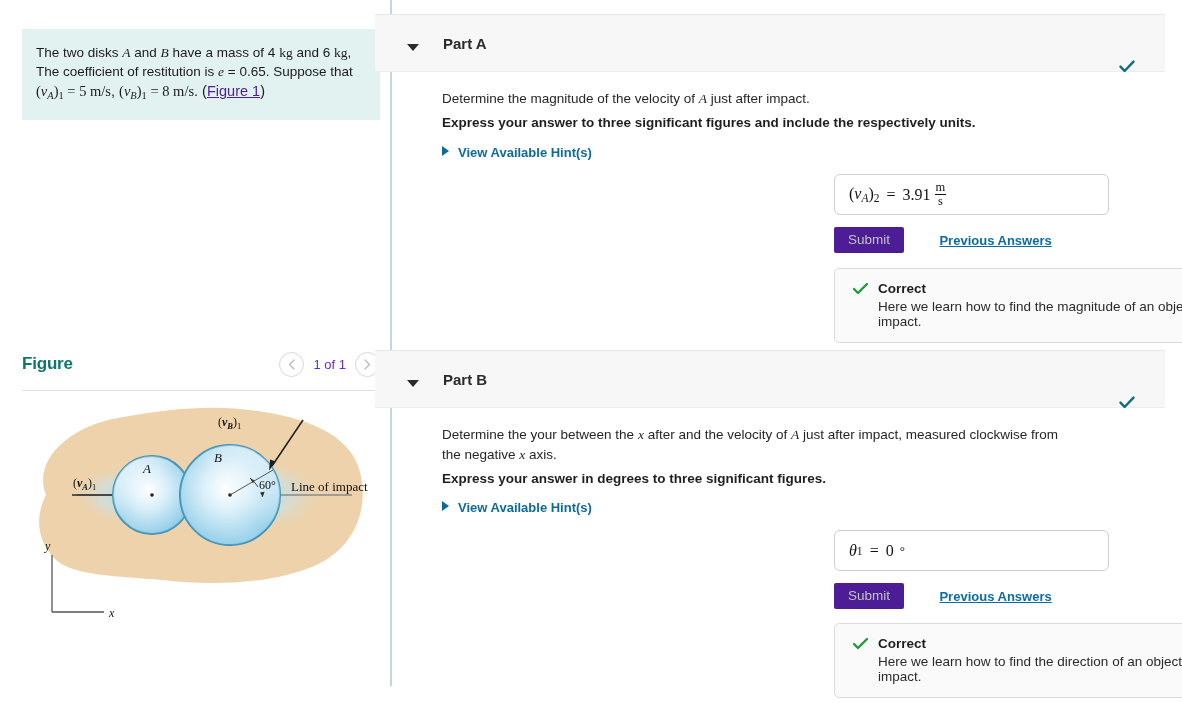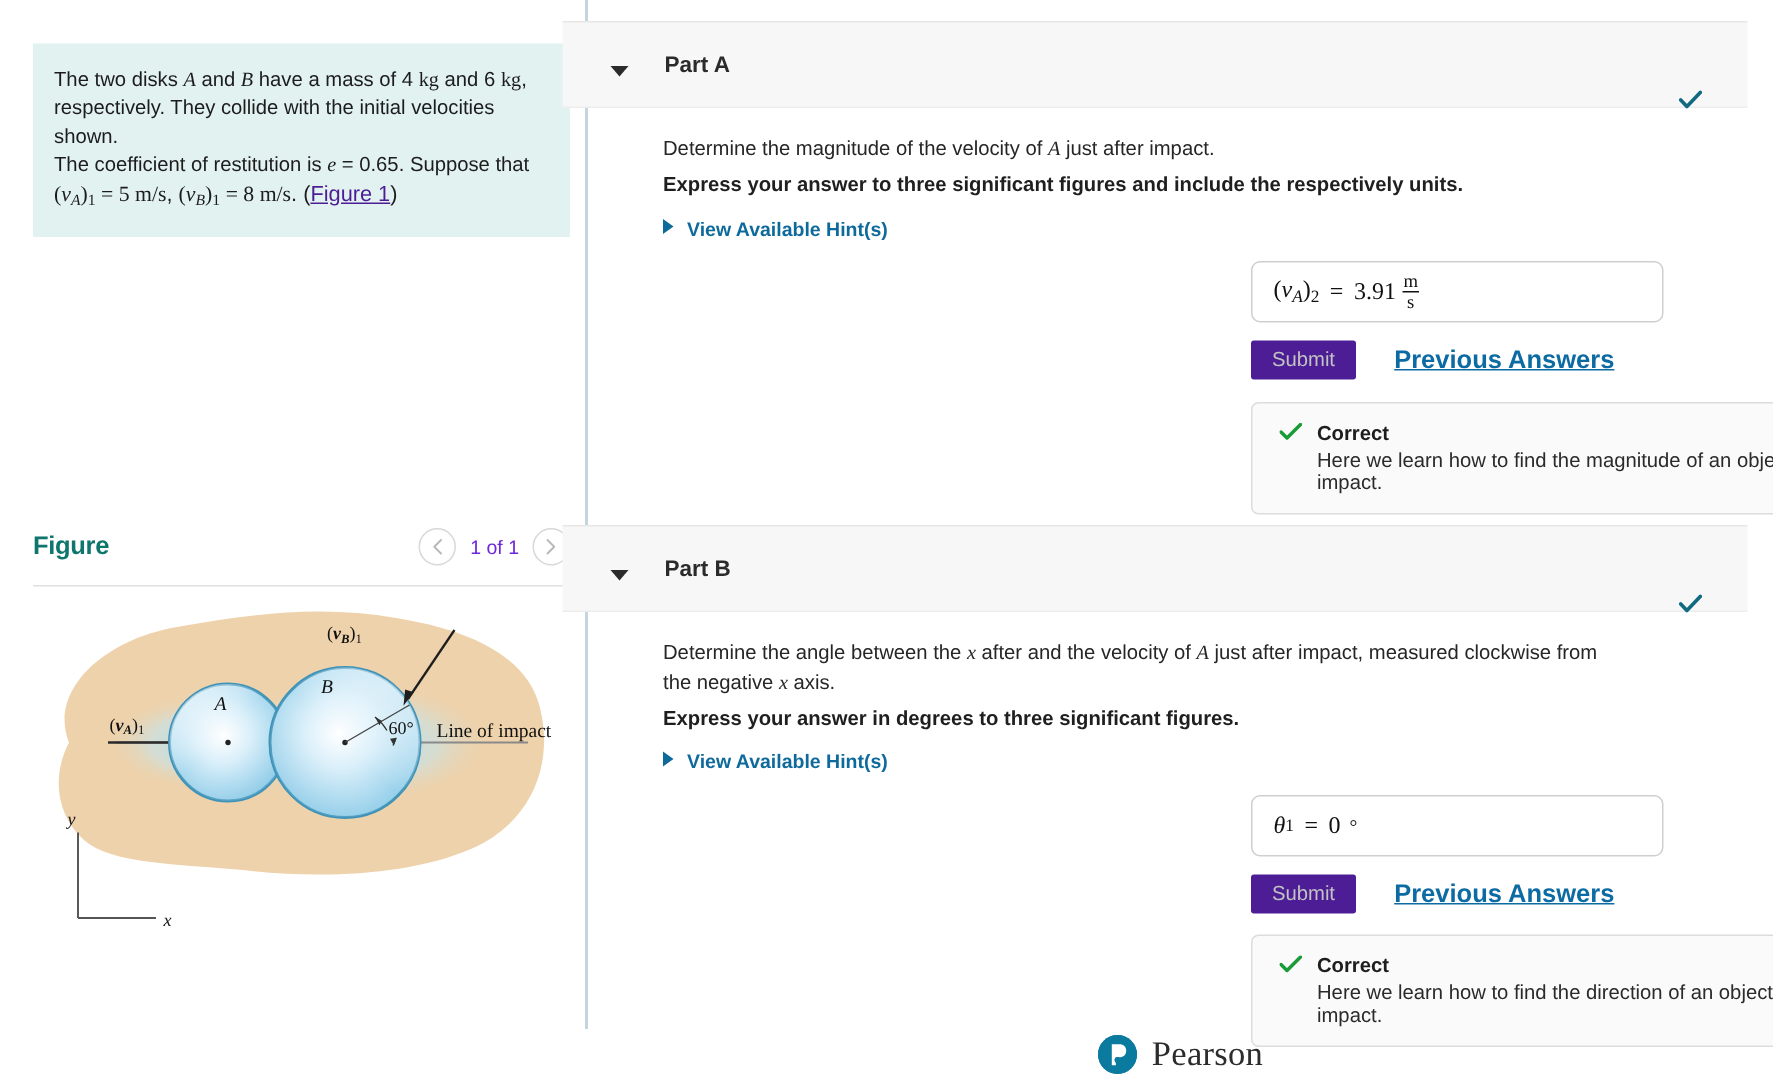--- a/index.html
+++ b/index.html
@@ -126,22 +126,22 @@
   .frac .den { display: block; padding: 0 1px;}
 
   .submit-row { position: absolute; left: 459px; }
   .submit-btn {
     display: inline-block; width: 70px; height: 26px; line-height: 26px;
     text-align: center; background: #4c1d95; color: #c2c2c2;
     font-size: 13.5px; border: none; border-radius: 2px; cursor: default;
     vertical-align: middle;
   }
   .prev-answers {
-    display: inline-block; margin-left: 21px;
-    color: #0d6ba3; font-size: 17px; font-weight: bold;
+    display: inline-block; margin-left: 31px;
+    color: #0d6ba3; font-size: 13px; font-weight: bold;
     text-decoration: underline; cursor: pointer; vertical-align: middle;
   }
 
   .correct-box {
     position: absolute; left: 459px;
     border: 1px solid #dcdcdc; border-radius: 5px; background: #fafafa;
     box-sizing: border-box; padding: 12px 16px 13px 16px;
   }
   .correct-check {
     position: absolute; left: 18px; top: 13px;
@@ -174,21 +174,20 @@
 <div class="page">
 
   <div class="divider"></div>
 
   <div class="left">
 
     <div class="problem-box">
       <span class="ln">
         <span>The two disks </span><span class="mi">A</span><span> and </span><span class="mi">B</span><span> have a mass of 4 </span><span class="mu">kg</span><span> and 6 </span><span class="mu">kg</span><span>,</span>
       </span>
-      <span class="ln">respectively. They collide with the initial velocities shown.</span>
       <span class="ln">
         <span>The coefficient of restitution is </span><span class="mi">e</span><span> = 0.65. Suppose that</span>
       </span>
       <span class="ln" style="font-size:14.5px;">
         <span class="mu">(</span><span class="mi">v</span><span class="sub">A</span><span class="mu">)</span><span class="subn">1</span><span class="mu"> = 5 </span><span class="mu">m/s</span><span>, </span><span class="mu">(</span><span class="mi">v</span><span class="sub">B</span><span class="mu">)</span><span class="subn">1</span><span class="mu"> = 8 </span><span class="mu">m/s</span><span>. (</span><span class="figlink">Figure 1</span><span>)</span>
       </span>
     </div>
 
     <div class="figure-header">
       <div class="figure-title">Figure</div>
@@ -332,21 +331,21 @@
       <div class="part-header">
         <div class="part-caret"></div>
         <div class="part-title">Part B</div>
         <div class="part-check">
           <svg width="16" height="13" viewBox="0 0 16 13" aria-hidden="true">
               <path d="M1.5 6.6 L5.6 11 L14.5 1.6" fill="none" stroke="#116a80" stroke-width="2.4" stroke-linecap="round" stroke-linejoin="round"></path>
             </svg>
         </div>
       </div>
       <div class="part-body">
-        <div class="q-text" style="top:17px; width:628px;"><span>Determine the angle between the </span><span class="mi">x</span><span> after and the velocity of </span><span class="mi">A</span><span> just after impact, measured clockwise from the negative </span><span class="mi">x</span><span> axis.</span></div>
+        <div class="q-text" style="top:17px; width:628px;"><span>Determine the your between the </span><span class="mi">x</span><span> after and the velocity of </span><span class="mi">A</span><span> just after impact, measured clockwise from the negative </span><span class="mi">x</span><span> axis.</span></div>
         <div class="q-bold" style="top:63px;">Express your answer in degrees to three significant figures.</div>
         <div class="hints" style="top:92px;"><span class="hint-caret"></span><span>View Available Hint(s)</span></div>
 
         <div class="answer-box" style="top:122px;">
           <span style="font-style:italic;">θ</span>
             <span class="subn">1</span>
           <span style="margin:0 7px;">=</span>
           <span>0</span>
           <span style="margin-left:6px; font-size:13px; vertical-align:3px;">°</span>
         </div>
@@ -362,24 +361,14 @@
                 <path d="M1 6 L5 10 L14 1" fill="none" stroke="#1a9b37" stroke-width="2.3" stroke-linecap="round" stroke-linejoin="round"></path>
               </svg>
           </span>
           <div class="correct-title">Correct</div>
           <div class="correct-body">Here we learn how to find the direction of an object's velocity after a non-elastic oblique impact.</div>
         </div>
       </div>
     </div>
   </div>
 
-  <div class="footer">
-    <div class="pearson-mark">
-      <svg width="26" height="26" viewBox="0 0 26 26" aria-hidden="true">
-        <circle cx="13" cy="13" r="13" fill="#0a7b9e"></circle>
-        <path d="M9.2 20.2 L9.2 6.2 L14.2 6.2 C17.2 6.2 18.8 8.0 18.8 10.5 C18.8 13.1 17.1 14.9 14.1 14.9 L11.9 14.9 L11.9 20.2 Z" fill="#ffffff"></path>
-        <circle cx="13.0" cy="16.6" r="2.0" fill="#0a7b9e"></circle>
-      </svg>
-    </div>
-    <div class="pearson-word">Pearson</div>
-  </div>
 
 </div>
 
 </body></html>

